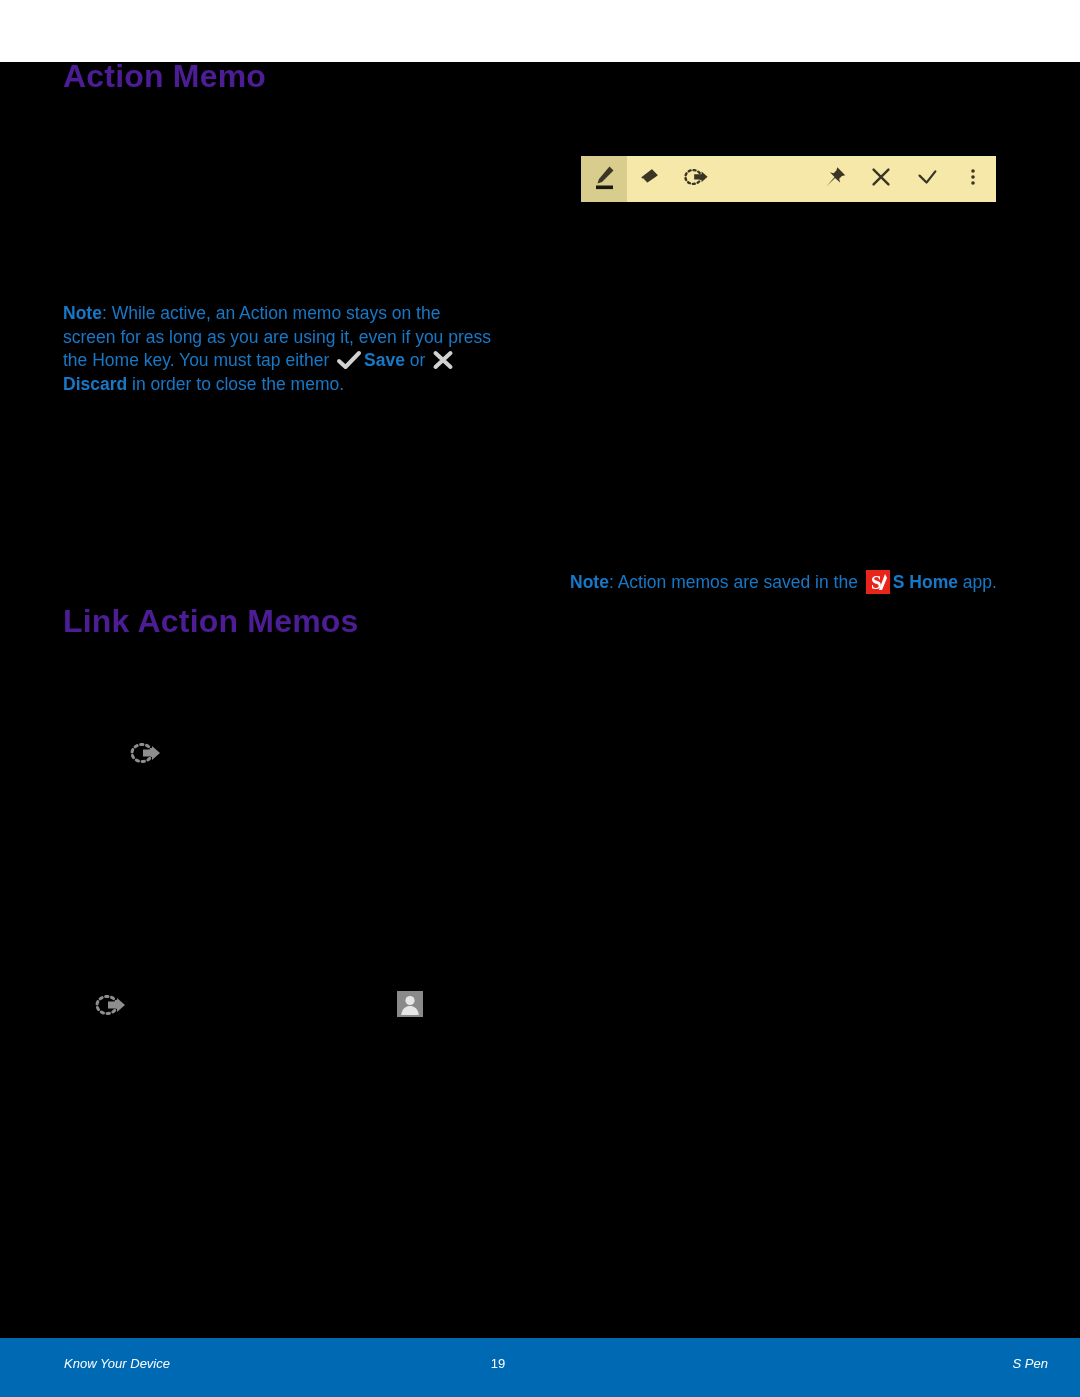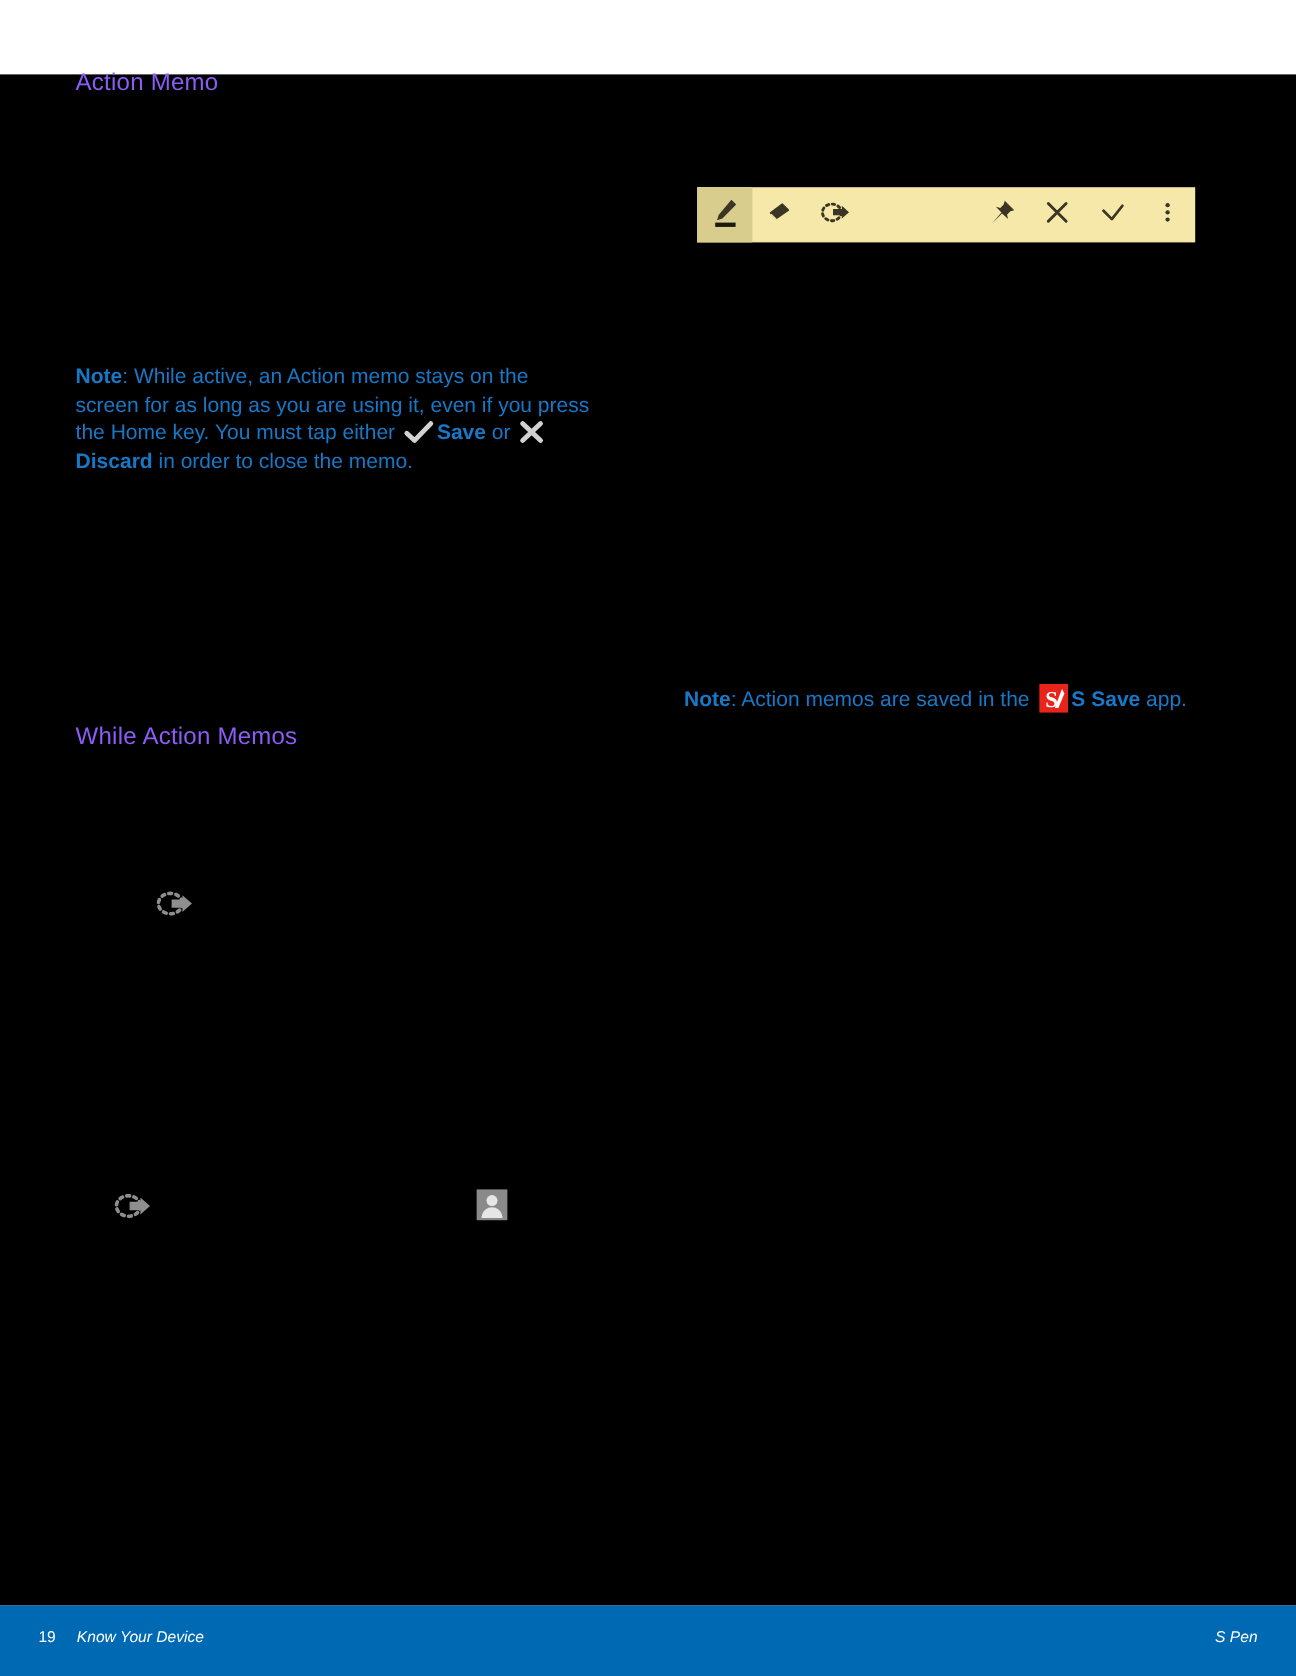--- a/index.html
+++ b/index.html
@@ -32,23 +32,23 @@
     left: 0;
     top: 62px;
     width: 1080px;
     height: 1276px;
     background: #000000;
   }
 
   
   .h1 {
     position: absolute;
-    color: #8b5cf6;
-    font-size: 20px;
-    font-weight: 400;
+    color: #4c1d95;
+    font-size: 32px;
+    font-weight: 700;
     letter-spacing: 0.2px;
     white-space: nowrap;
   }
   #heading-action-memo { left: 63px; top: 58px; }
   #heading-action-memo-tools { left: 570px; top: 58px; }
   #heading-link-action-memos { left: 63px; top: 603px; }
 
   
   .note {
     position: absolute;
@@ -124,56 +124,56 @@
     color: #ffffff;
   }
   .f-left, .f-center, .f-right {
     position: absolute;
     top: 18px;
     font-size: 13px;
     margin-left: 32px;
   }
   .f-left  { left: 32px;  font-style: italic; }
   .f-right { right: 32px; font-style: italic; }
-  .f-center{ left: 0; width: 932px; font-style: normal; }
+  .f-center{ left: 0; width: 932px; text-align: center; font-style: normal; }
 </style>
 </head>
 <body>
 
 <div class="page">
 
   <div class="top-strip"></div>
 
   <div class="body-area"></div>
 
   <div class="h1" id="heading-action-memo">Action Memo</div>
 
 
-  <div class="h1" id="heading-link-action-memos">While Action Memos</div>
+  <div class="h1" id="heading-link-action-memos">Link Action Memos</div>
 
   <div class="note" id="note-left">
     <b>Note</b><span>:</span><span> While active, an Action memo stays on the screen for as long as you are using it, even if you press the Home key. You must tap either </span><span class="inline-ico ico-check-inline">
       <svg viewBox="0 0 26 20" width="26" height="20">
         <path d="M3 11 L9.5 17 L23 3" fill="none" stroke="#d2d2d2" stroke-width="4" stroke-linecap="round" stroke-linejoin="round"></path>
       </svg>
     </span><b>Save</b><span> or </span><span class="inline-ico ico-x-inline">
       <svg viewBox="0 0 22 20" width="22" height="20">
         <path d="M3.5 3 L18.5 17 M18.5 3 L3.5 17" fill="none" stroke="#d2d2d2" stroke-width="4" stroke-linecap="round"></path>
       </svg>
     </span><b>Discard</b><span> in order to close the memo.</span>
   </div>
 
   <div class="note" id="note-right">
     <b>Note</b><span>:</span><span> Action memos are saved in the </span><span class="inline-ico ico-snote-inline">
       <svg viewBox="0 0 24 24" width="24" height="24">
         <rect x="0" y="0" width="24" height="24" fill="#e8241b"></rect>
         <text x="5" y="19" font-family="Liberation Serif, serif" font-size="19" font-weight="bold" fill="#ffffff">S</text>
         <path d="M13 20 L19 4 L21 8 L16 20 Z" fill="#ffffff"></path>
       </svg>
-    </span><b>S Save</b><span> app.</span>
+    </span><b>S Home</b><span> app.</span>
   </div>
 
   <div id="memo-toolbar">
 
     <div class="tb-btn selected">
       <span>
         <svg viewBox="0 0 28 28" width="28" height="28">
           <path d="M19.5 3.5 L23.5 7.5 L12 19 L7.5 20.5 L9 16 Z" fill="#3a3524"></path>
           <rect x="6" y="22.5" width="17" height="3.6" fill="#1c1a10"></rect>
         </svg>

